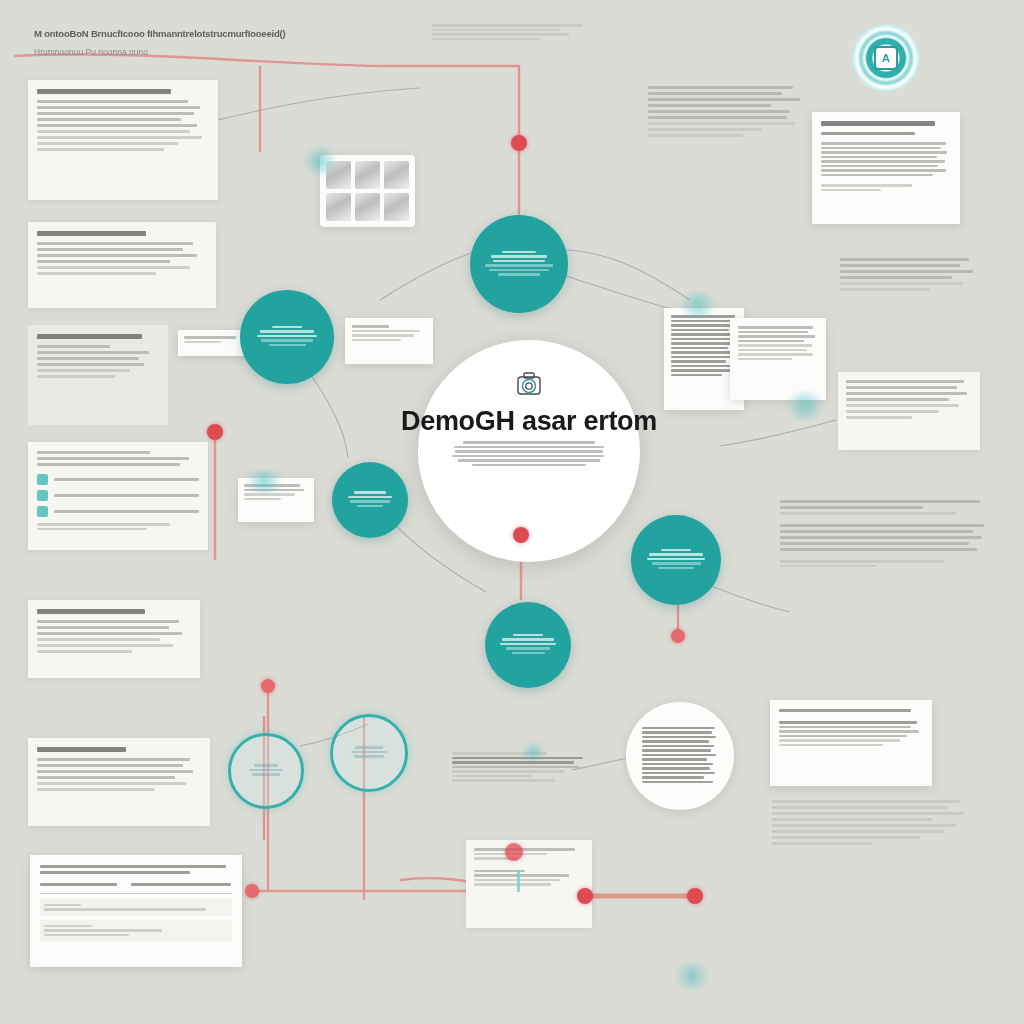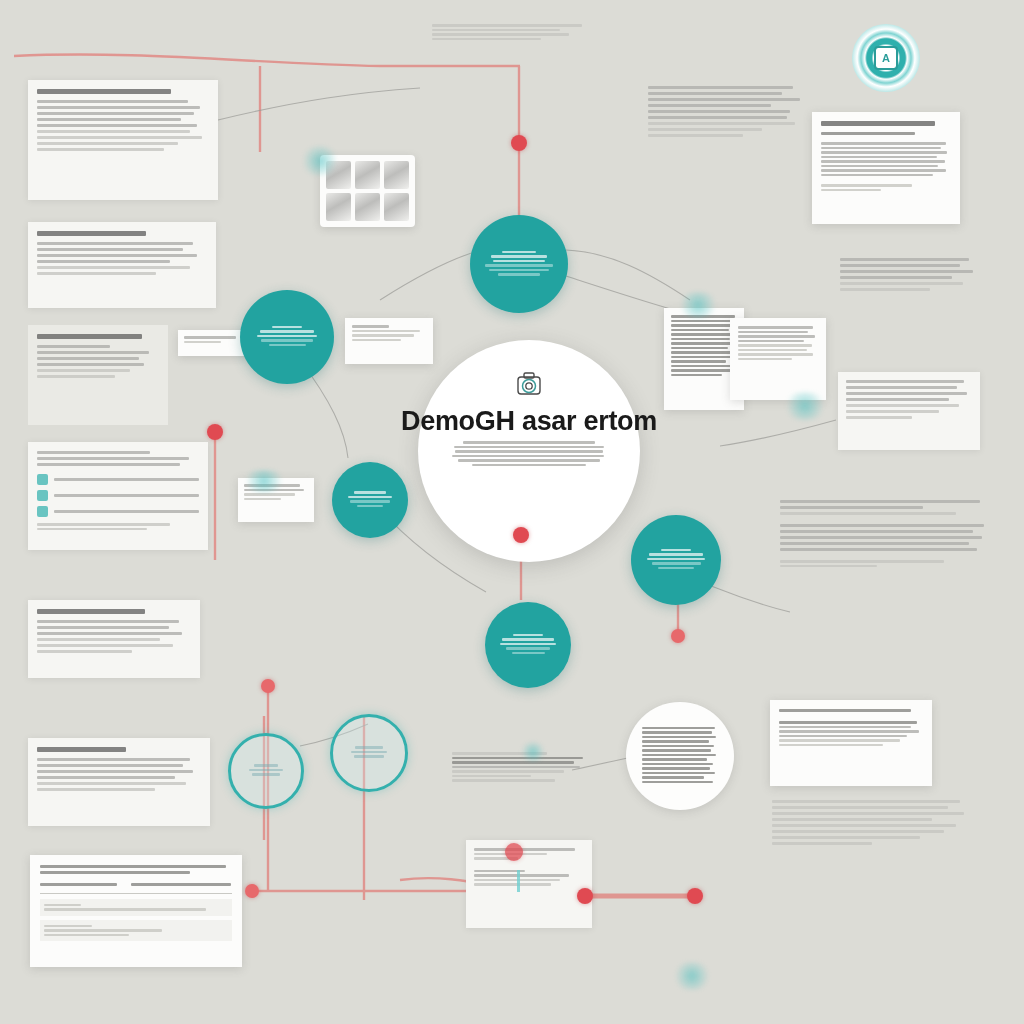--- a/index.html
+++ b/index.html
@@ -130,20 +130,24 @@
       <path d="M 300 360 C 330 400, 345 430, 348 458"></path>
       <path d="M 372 500 C 400 534, 440 566, 486 592"></path>
       <path d="M 640 560 C 700 580, 740 600, 790 612"></path>
       <path d="M 300 746 C 330 740, 350 732, 368 724"></path>
       <path d="M 572 770 C 620 760, 660 750, 700 744"></path>
       <path d="M 218 120 C 300 100, 360 92, 420 88"></path>
       <path d="M 836 420 C 800 430, 760 440, 720 446"></path>
     </g>
   </svg>
 
+  <div class="txtblock" style="left:34px;top:28px;width:300px;">
+    <div style="font-size:9.5px;color:#5f5f5d;font-weight:bold;filter:blur(.4px);letter-spacing:-.2px;">M ontooBoN BrnucfIcooo fIhmanntrelotstrucmurfIooeeid()</div>
+    <div style="font-size:8.5px;color:#8a8a88;margin-top:8px;filter:blur(.4px);">Hrumnoonuu Pu noonna nuno</div>
+  </div>
 
   <div class="card soft" style="left:28px;top:80px;width:190px;height:120px;padding:9px;box-sizing:border-box;">
     <div class="ln hd sm" style="width:78%;"></div>
     <div class="ln tight" style="width:88%;"></div>
     <div class="ln tight" style="width:95%;"></div>
     <div class="ln tight" style="width:91%;"></div>
     <div class="ln tight" style="width:84%;"></div>
     <div class="ln tight" style="width:93%;"></div>
     <div class="ln tight faint" style="width:89%;"></div>
     <div class="ln tight faint" style="width:96%;"></div>

